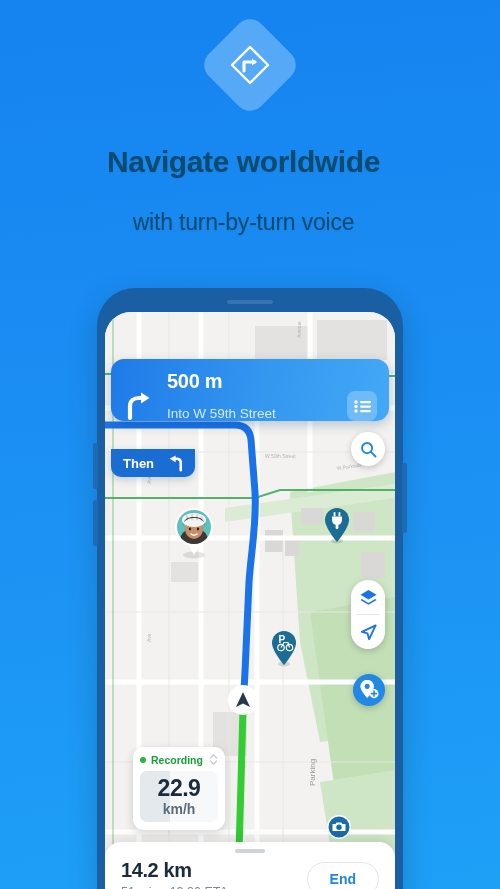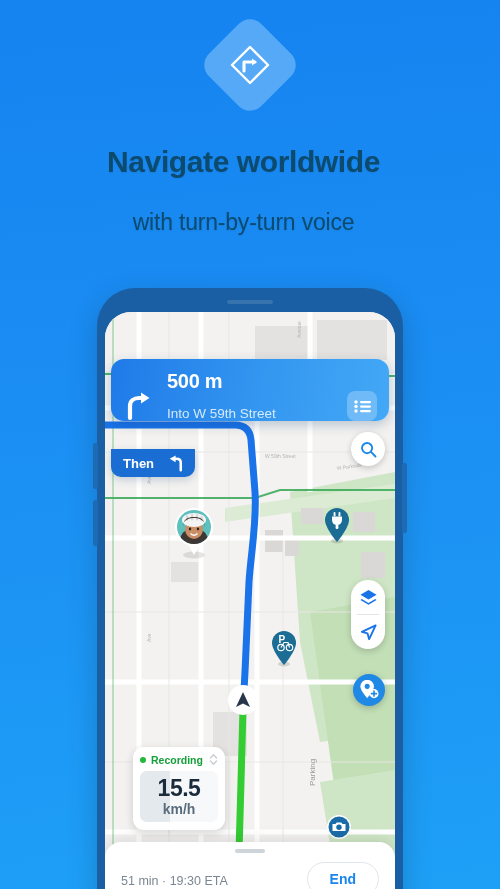--- a/index.html
+++ b/index.html
@@ -402,27 +402,28 @@
     <div class="speed-widget">
       <div class="rec-row">
         <span class="rec-dot"></span>
         <span class="rec-label">Recording</span>
         <svg width="9" height="13" viewBox="0 0 9 13">
           <path d="M1.5 5 L4.5 1.8 L7.5 5" stroke="#c5ccd3" stroke-width="1.3" fill="none" stroke-linecap="round" stroke-linejoin="round"></path>
           <path d="M1.5 8 L4.5 11.2 L7.5 8" stroke="#c5ccd3" stroke-width="1.3" fill="none" stroke-linecap="round" stroke-linejoin="round"></path>
         </svg>
       </div>
       <div class="speed-box">
-        <div class="speed-val">15.5</div>
+        <div class="speed-val">22.9</div>
         <div class="speed-unit">km/h</div>
       </div>
     </div>
 
     <div class="bottom-sheet">
       <div class="sheet-grab"></div>
       <div class="sheet-info">
+        <div class="sheet-dist">14.2 km</div>
         <div class="sheet-sub">51 min · 19:30 ETA</div>
       </div>
       <button class="end-btn">End</button>
     </div>
 
   </div>
 </div>
 
 </body></html>

